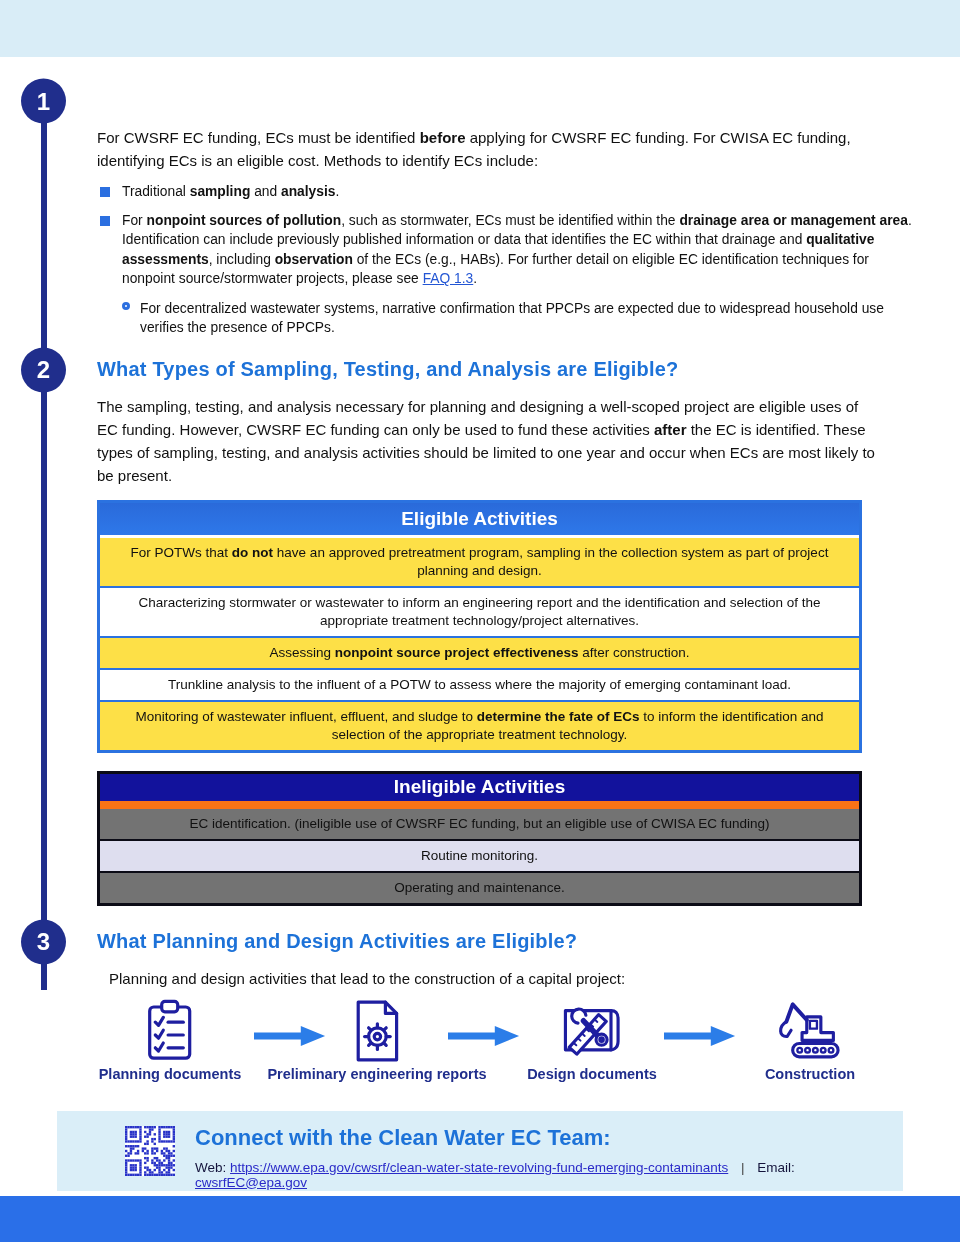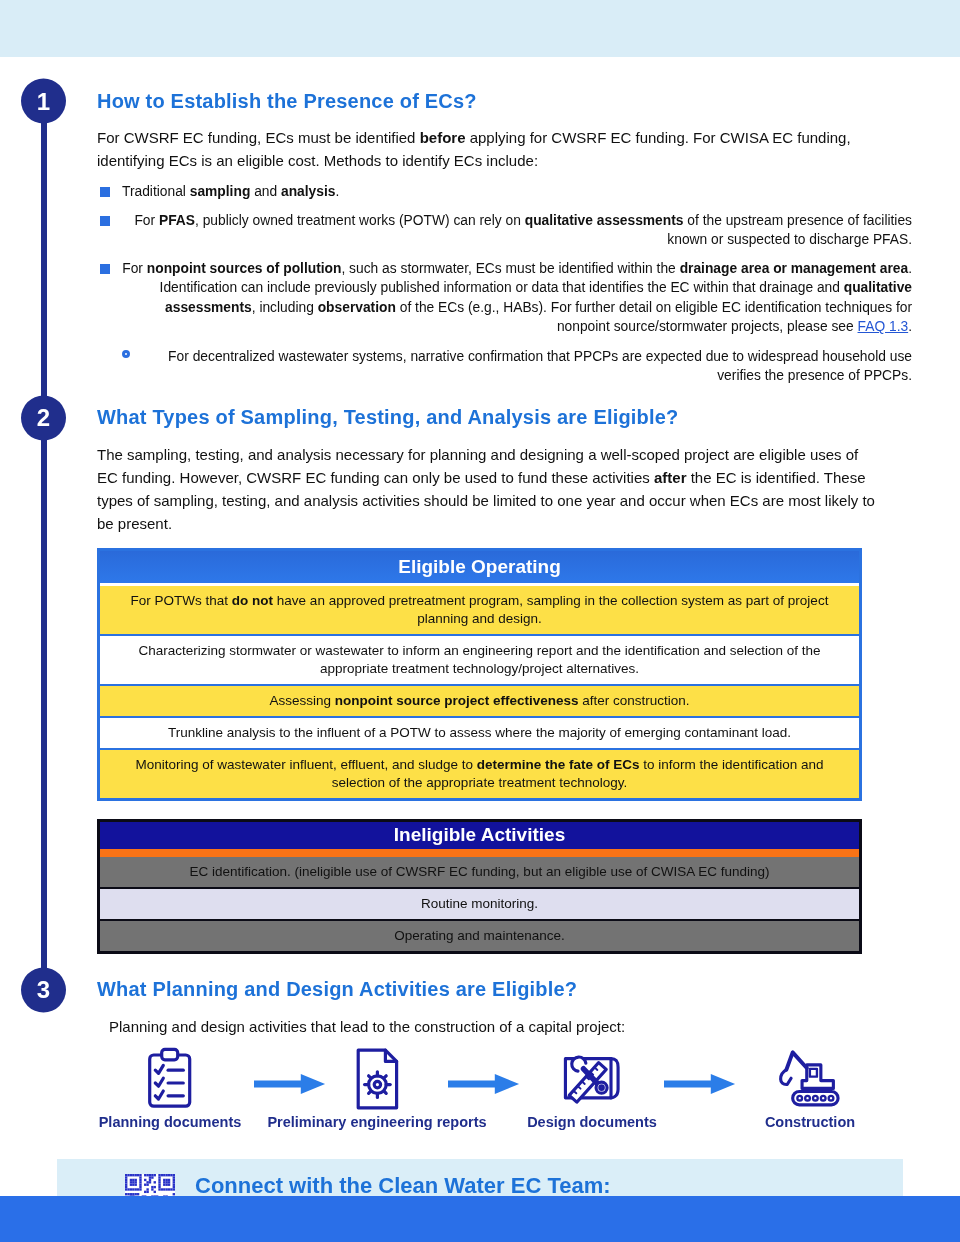--- a/index.html
+++ b/index.html
@@ -19,21 +19,21 @@
   .circle {
     position:absolute; left:-76px; top:50%; transform:translateY(-50%);
     width:45px; height:45px; border-radius:50%; background:#202e8c; color:#fff;
     font-weight:bold; font-size:24px; display:flex; align-items:center; justify-content:center; z-index:2;
   }
   h2.h { margin:0; color:#1d72d8; font-size:20px; font-weight:bold; letter-spacing:.2px; }
 
   .body { margin:8px 0 0; font-size:15px; line-height:23px; width:778px; }
 
   .bullets { margin-top:10px; width:815px; }
-  .bullet { display:flex; margin-top:9px;text-align:right; }
+  .bullet { display:flex; margin-top:9px; }
   .marker { flex:0 0 auto; }
   .sq { width:10px; height:10px; background:#2b6fe0; margin:5px 12px 0 3px; }
   .ring { width:8px; height:8px; border:3px solid #2b6fe0; border-radius:50%; background:#fff; margin:3px 10px 0 1px; }
   .bullet p { margin:0; font-size:13.8px; line-height:19.5px; }
   .sub { margin-left:24px; margin-top:10px; }
 
   .inline-link { color:#2356d4; text-decoration:underline; }
 
   .table { width:765px; margin-top:13px; }
   .t-head { height:35px; display:flex; align-items:center; justify-content:center;
@@ -73,54 +73,49 @@
 <div class="top-band"></div>
 
 <div class="main">
   <div class="rail-line" style="top: 44px; height: 888.5px;"></div>
 
   <section>
     <div class="sec-head">
       <div class="circle">
         <span>1</span>
       </div>
-      <h2 class="h">How to Establish the Presence of ECs?</h2>
     </div>
     <p class="body"><span>For CWSRF EC funding, ECs must be identified </span><span style="font-weight: bold;">before</span><span> applying for CWSRF EC funding. For CWISA EC funding, identifying ECs is an eligible cost. Methods to identify ECs include:</span></p>
     <div class="bullets">
       <div class="bullet">
         <span class="marker sq"></span>
         <p><span>Traditional </span><span style="font-weight: bold;">sampling</span><span> and </span><span style="font-weight: bold;">analysis</span><span>.</span></p>
       </div>
       <div class="bullet">
         <span class="marker sq"></span>
-        <p><span>For </span><span style="font-weight: bold;">PFAS</span><span>, publicly owned treatment works (POTW) can rely on </span><span style="font-weight: bold;">qualitative assessments</span><span> of the upstream presence of facilities known or suspected to discharge PFAS.</span></p>
-      </div>
-      <div class="bullet">
-        <span class="marker sq"></span>
         <p><span>For </span><span style="font-weight: bold;">nonpoint sources of pollution</span><span>, such as stormwater, ECs must be identified within the </span><span style="font-weight: bold;">drainage area or management area</span><span>. Identification can include previously published information or data that identifies the EC within that drainage and </span><span style="font-weight: bold;">qualitative assessments</span><span>, including </span><span style="font-weight: bold;">observation</span><span> of the ECs (e.g., HABs). For further detail on eligible EC identification techniques for nonpoint source/stormwater projects, please see </span><a class="inline-link" href="#">FAQ 1.3</a><span>.</span></p>
       </div>
       <div class="bullet sub">
         <span class="marker ring"></span>
         <p><span>For decentralized wastewater systems, narrative confirmation that PPCPs are expected due to widespread household use verifies the presence of PPCPs.</span></p>
       </div>
     </div>
   </section>
 
   <section style="margin-top:15px;">
     <div class="sec-head">
       <div class="circle">
         <span>2</span>
       </div>
       <h2 class="h">What Types of Sampling, Testing, and Analysis are Eligible?</h2>
     </div>
     <p class="body"><span>The sampling, testing, and analysis necessary for planning and designing a well-scoped project are eligible uses of EC funding. However, CWSRF EC funding can only be used to fund these activities </span><span style="font-weight: bold;">after</span><span> the EC is identified. These types of sampling, testing, and analysis activities should be limited to one year and occur when ECs are most likely to be present.</span></p>
 
     <div class="table elig">
-      <div class="t-head elig-head">Eligible Operating</div>
+      <div class="t-head elig-head">Eligible Activities</div>
       <div class="t-row bg-lb"><span>For POTWs that </span><span style="font-weight: bold;">do not</span><span> have an approved pretreatment program, sampling in the collection system as part of project planning and design.</span></div>
       <div class="t-row bg-w"><span>Characterizing stormwater or wastewater to inform an engineering report and the identification and selection of the appropriate treatment technology/project alternatives.</span></div>
       <div class="t-row bg-lb"><span>Assessing </span><span style="font-weight: bold;">nonpoint source project effectiveness</span><span> after construction.</span></div>
       <div class="t-row bg-w"><span>Trunkline analysis to the influent of a POTW to assess where the majority of emerging contaminant load.</span></div>
       <div class="t-row bg-lb"><span>Monitoring of wastewater influent, effluent, and sludge to </span><span style="font-weight: bold;">determine the fate of ECs</span><span> to inform the identification and selection of the appropriate treatment technology.</span></div>
     </div>
 
     <div class="table inel">
       <div class="t-head inel-head">Ineligible Activities</div>
       <div class="t-row bg-wl">EC identification. (ineligible use of CWSRF EC funding, but an eligible use of CWISA EC funding)</div>

